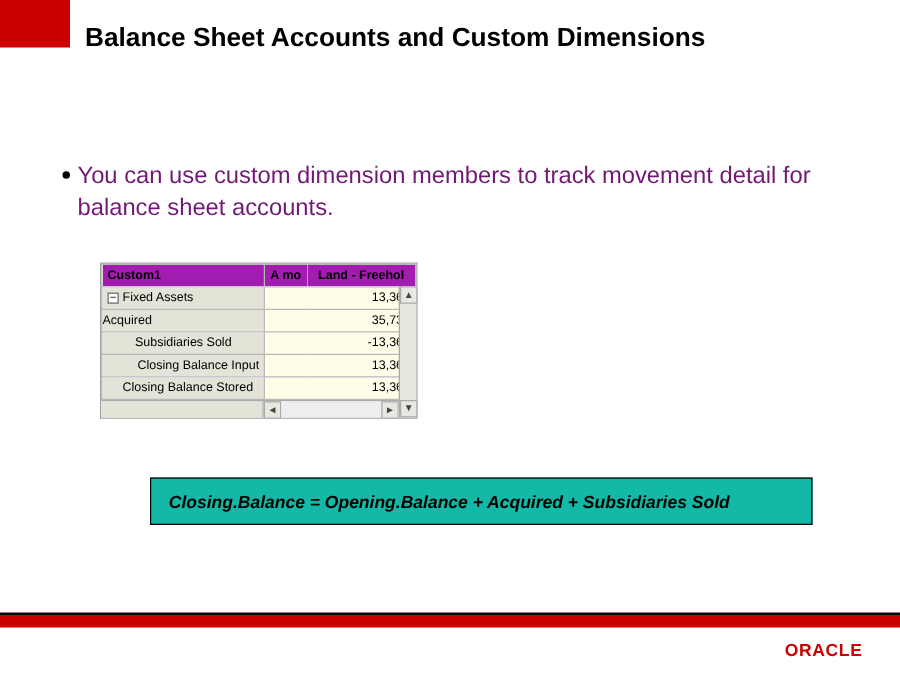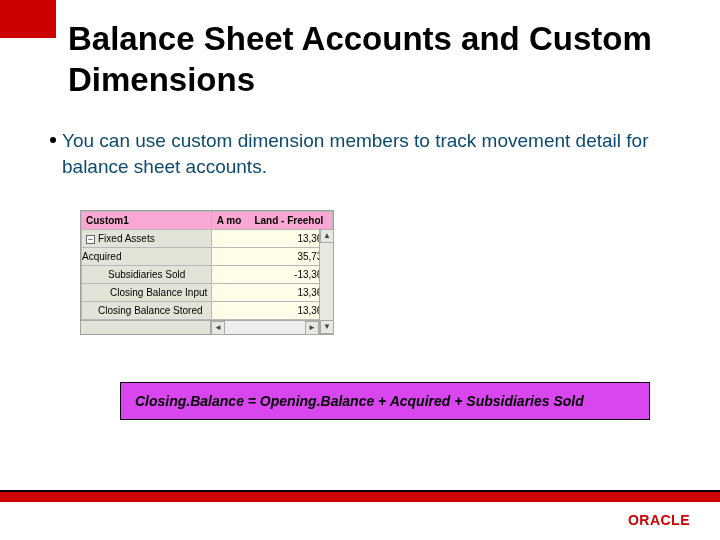--- a/index.html
+++ b/index.html
@@ -15,35 +15,35 @@
     position: absolute;
     top: 0; left: 0;
     width: 56px; height: 38px;
     background: #c00;
   }
   .title {
     position: absolute;
     top: 18px;
     left: 68px;
     right: 40px;
-    font-size: 33px;
+    font-size: 21px;
     font-weight: bold;
     color: #000;
     line-height: 1.25;
   }
   .bullet-row {
     position: absolute;
     top: 128px;
     left: 50px;
     right: 60px;
     display: flex;
     align-items: flex-start;
     gap: 6px;
     font-size: 19px;
-    color: #0c4a6e;
+    color: #701a75;
     line-height: 1.35;
   }
   .bullet-dot {
     width: 6px; height: 6px;
     background: #000;
     border-radius: 50%;
     margin-top: 9px;
     flex-shrink: 0;
   }
   .data-grid {
@@ -58,21 +58,21 @@
   }
   .data-grid table { border-collapse: collapse; width: 100%; }
   .data-grid th, .data-grid td {
     border: 1px solid #b8b8b8;
     padding: 2px 4px;
     height: 18px;
     white-space: nowrap;
     overflow: hidden;
   }
   .data-grid .hdr {
-    background: #f9a8d4;
+    background: #a21caf;
     color: #000;
   }
   .data-grid .rowlabel {
     background: #e3e3d7;
     text-align: left;
     width: 104px;
   }
   .data-grid .valcell {
     background: #fffde8;
     text-align: right;
@@ -116,21 +116,21 @@
     position: absolute;
     top: 382px;
     left: 120px;
     right: 70px;
     border: 1px solid #000;
     padding: 10px 14px;
     font-size: 14px;
     font-style: italic;
     font-weight: bold;
     color: #000;
-    background: #d946ef;
+    background: #14b8a6;
   }
   .footer-bar {
     position: absolute;
     left: 0; right: 0;
     bottom: 38px;
     height: 10px;
     background: #c00;
   }
   .footer-bar::before {
     content: "";
@@ -161,21 +161,21 @@
 <div class="bullet-row">
   <div class="bullet-dot"></div>
   <div>You can use custom dimension members to track movement detail for balance sheet accounts.</div>
 </div>
 
 <div class="data-grid">
   <table>
     <tbody>
         <tr>
       <th class="hdr" style="text-align:left">Custom1</th>
-      <th class="hdr" style="text-align:center;border-right:0;width:34px">A mo</th>
+      <th class="hdr" style="text-align:left;border-right:0;width:34px">A mo</th>
       <th class="hdr" style="text-align:center;border-left:0">Land - Freehol</th>
     </tr>
     <tr>
       <td class="rowlabel"><span class="expand-box">−</span><span>Fixed Assets</span></td>
       <td class="valcell" colspan="2">13,366</td>
     </tr>
     <tr>
       <td class="rowlabel" style="padding-left:0">Acquired</td>
       <td class="valcell" colspan="2">35,732</td>
     </tr>

